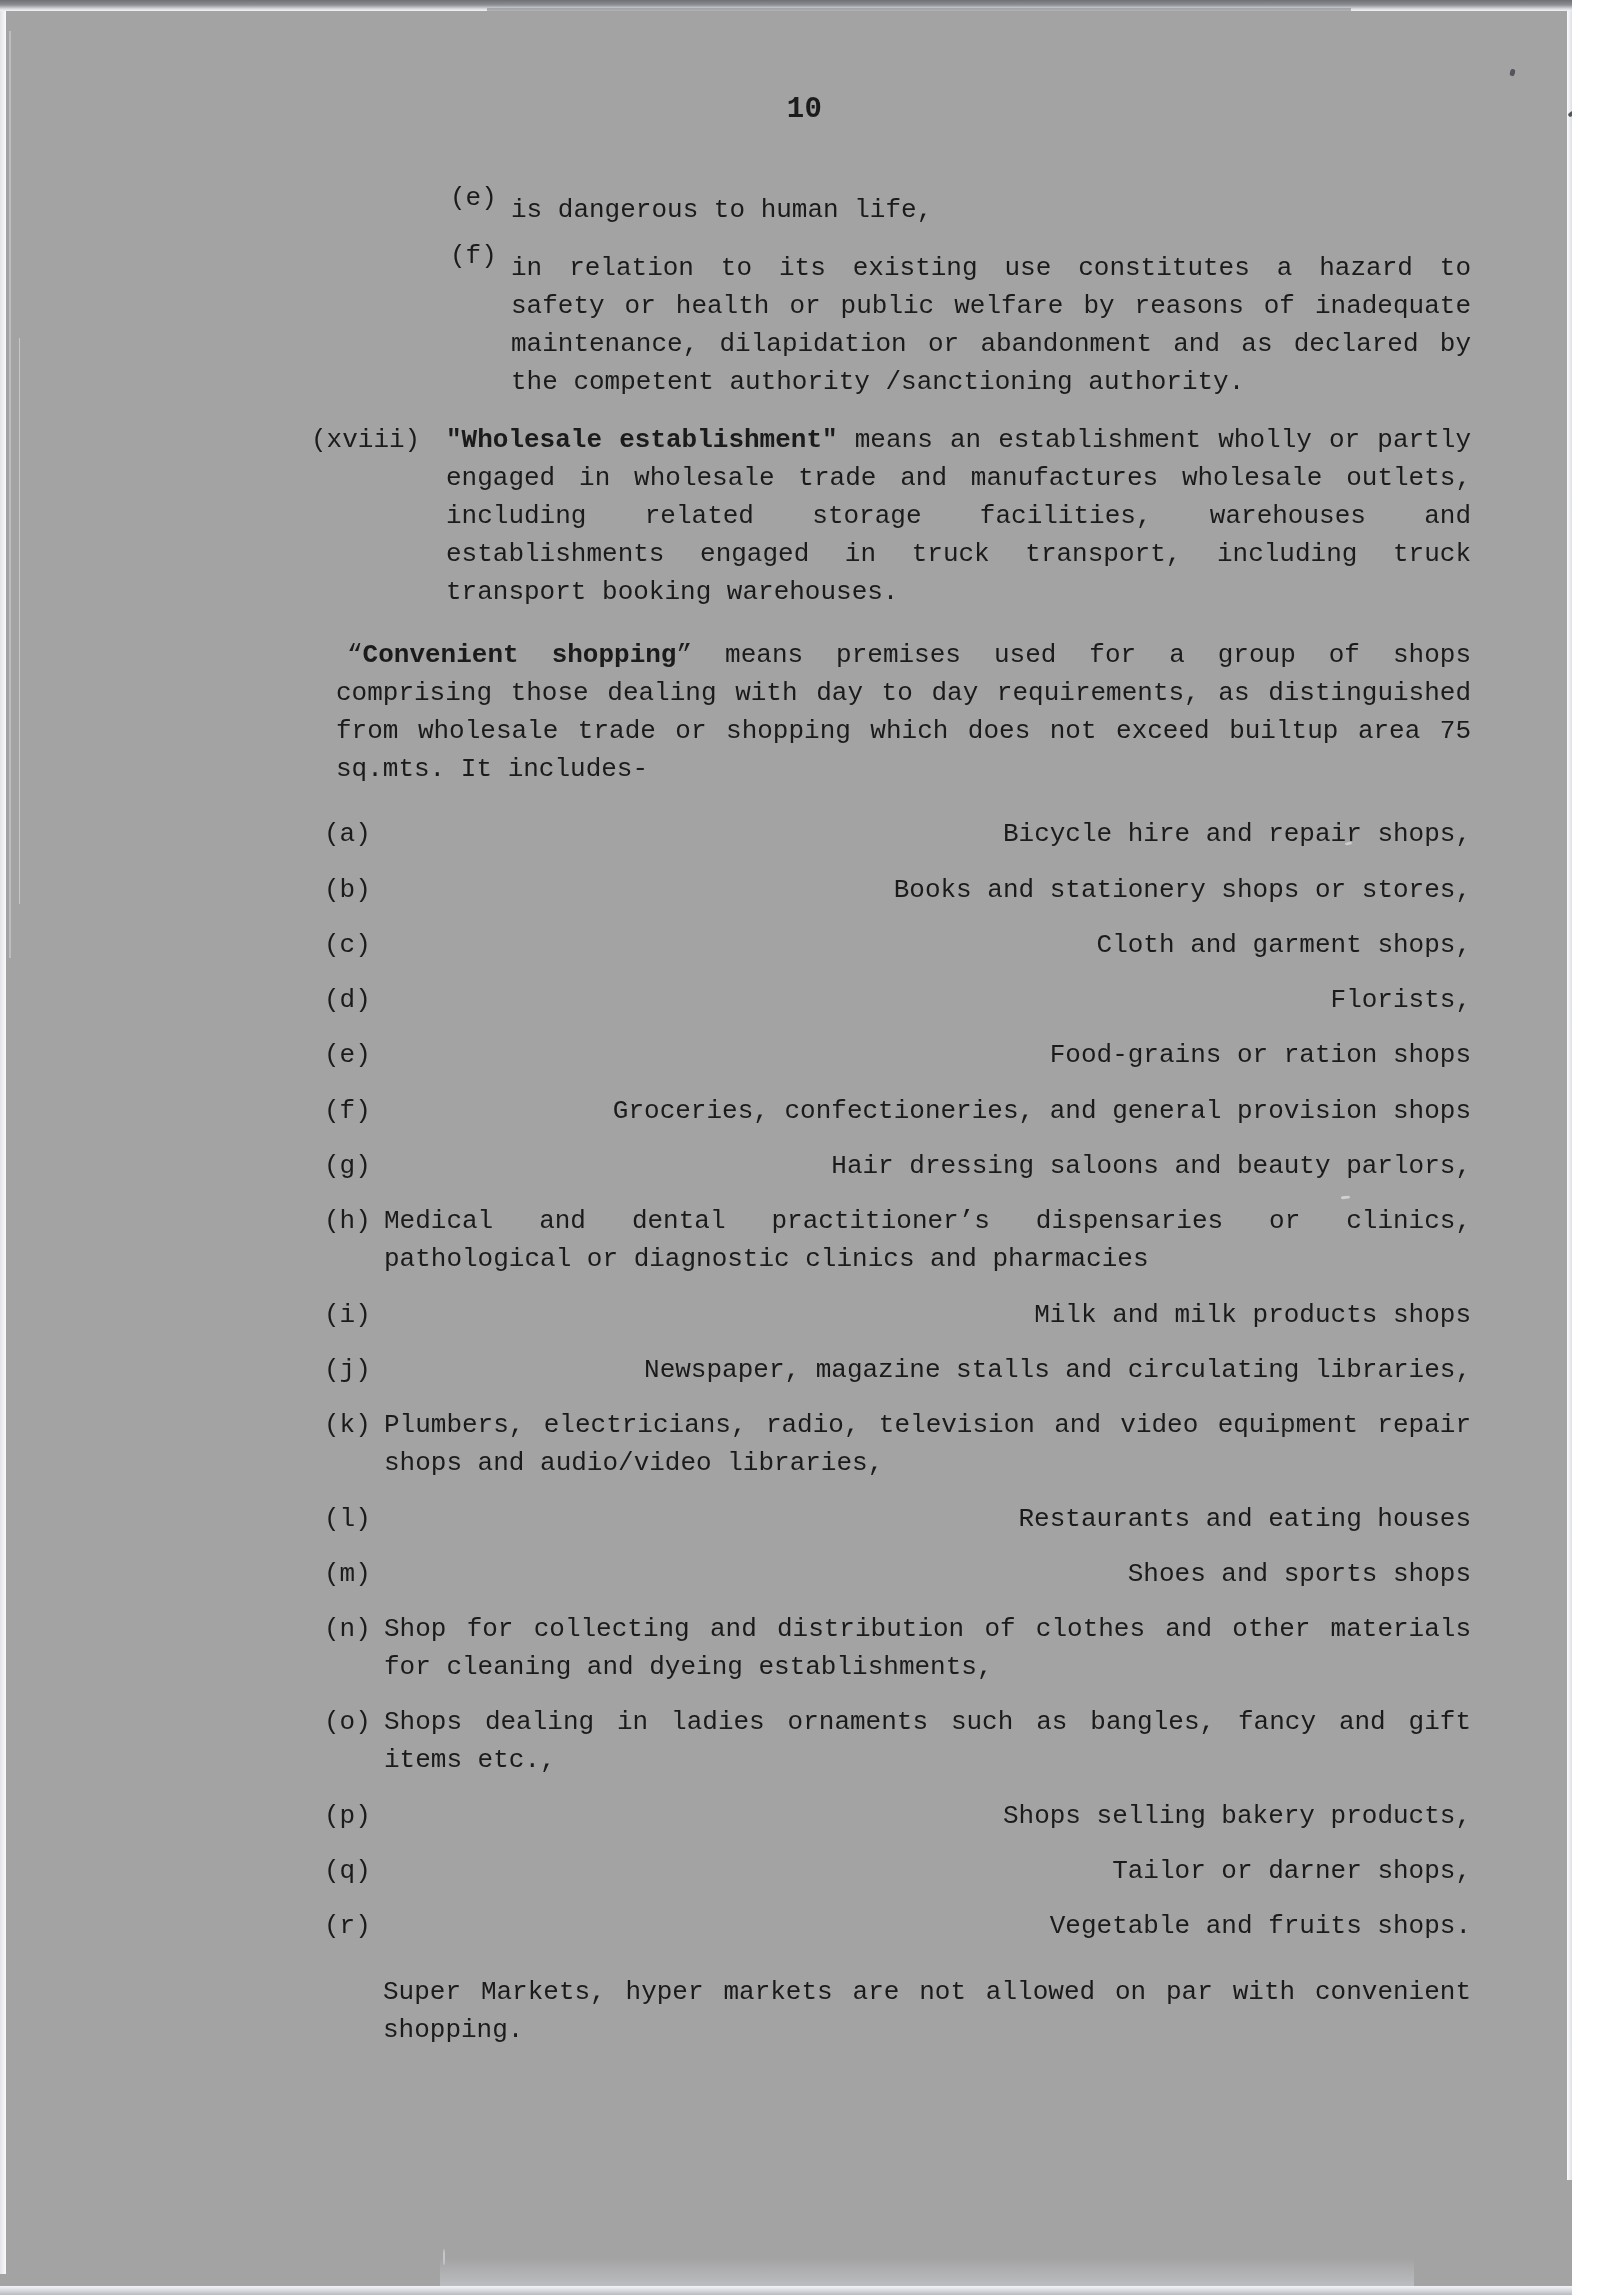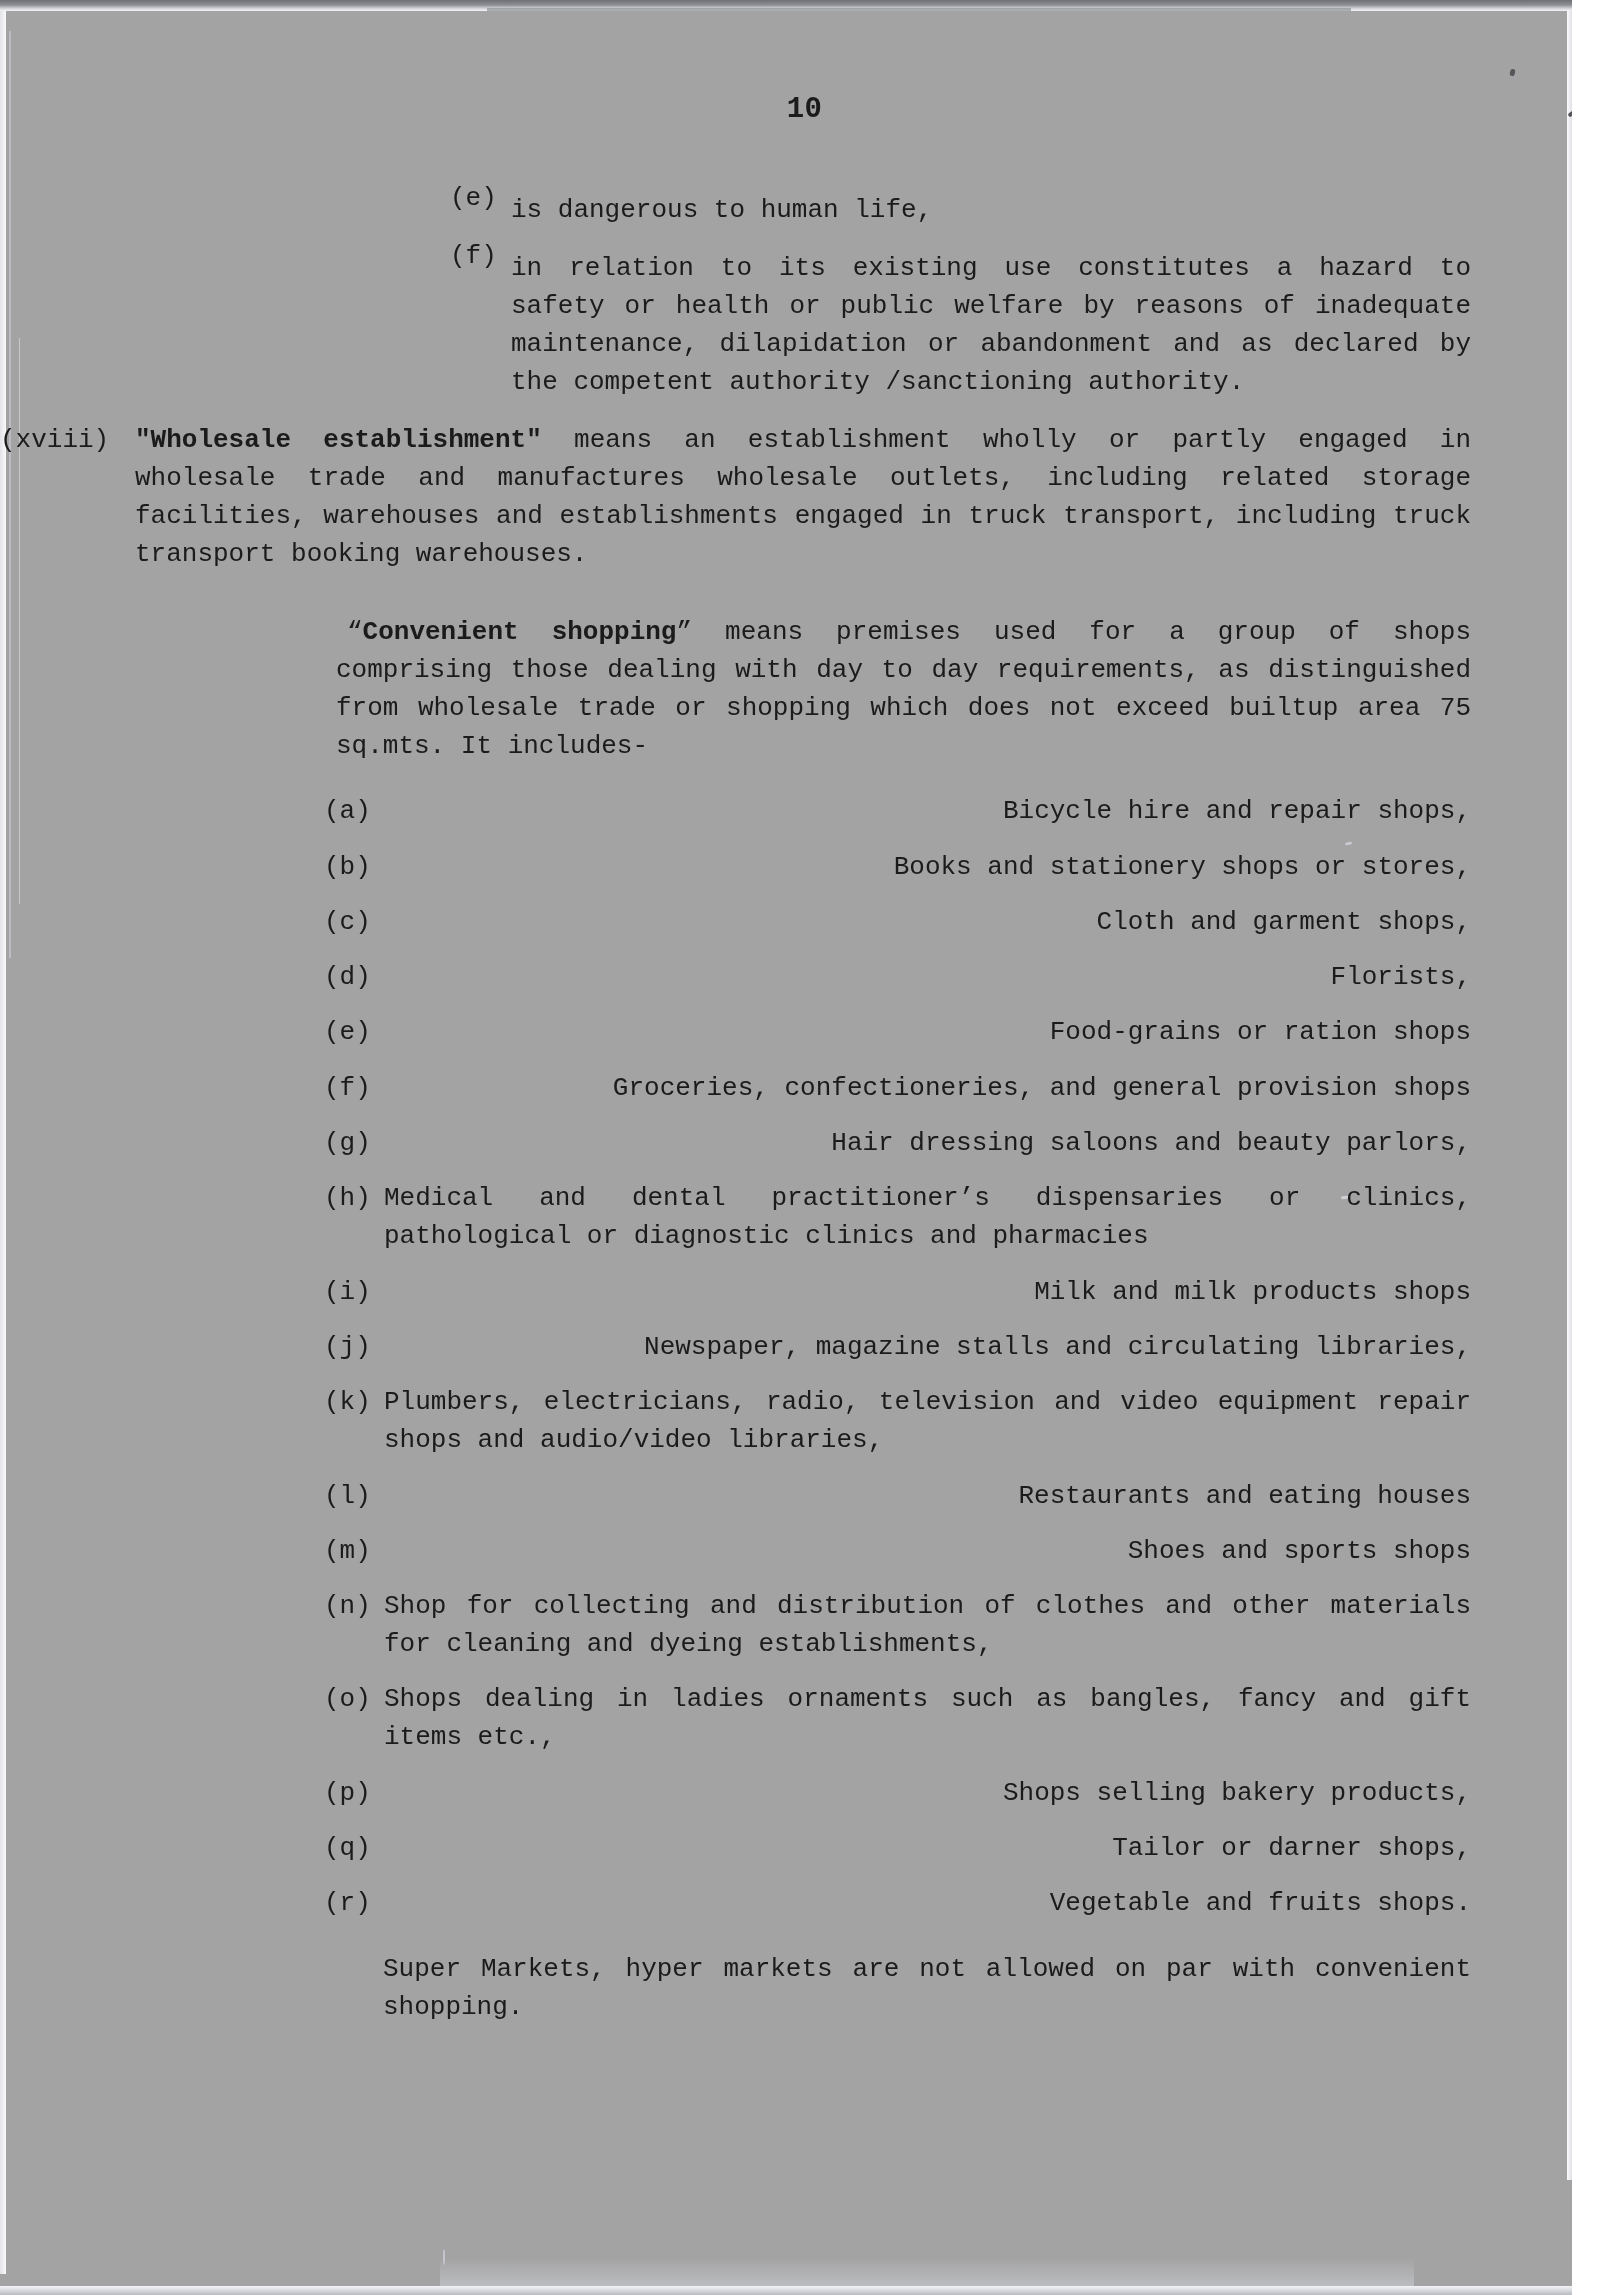--- a/index.html
+++ b/index.html
@@ -126,40 +126,41 @@
     flex: 1 1 auto;
     text-align: justify;
     text-justify: inter-word;
     margin-top: 12px;
   }
   .subclause.single .text { text-align: left; }
 
   
   .clause {
     display: flex;
+    margin-left: 311px;
     margin-right: 138px;
     margin-top: 20.4px;
   }
   .clause .marker {
     flex: 0 0 auto;
     width: 135px;
     white-space: nowrap;
   }
   .clause .text {
     flex: 1 1 auto;
     text-align: justify;
     text-justify: inter-word;
   }
   .clause .text b { font-weight: bold; }
 
   
   .definition {
     margin-left: 336px;
     margin-right: 138px;
-    margin-top: 40px;
+    margin-top: 25px;
     text-align: justify;
     text-justify: inter-word;
     text-indent: 11px;
   }
   .definition b { font-weight: bold; }
 
   
   .shop-list {
     margin-top: 27px;
   }

